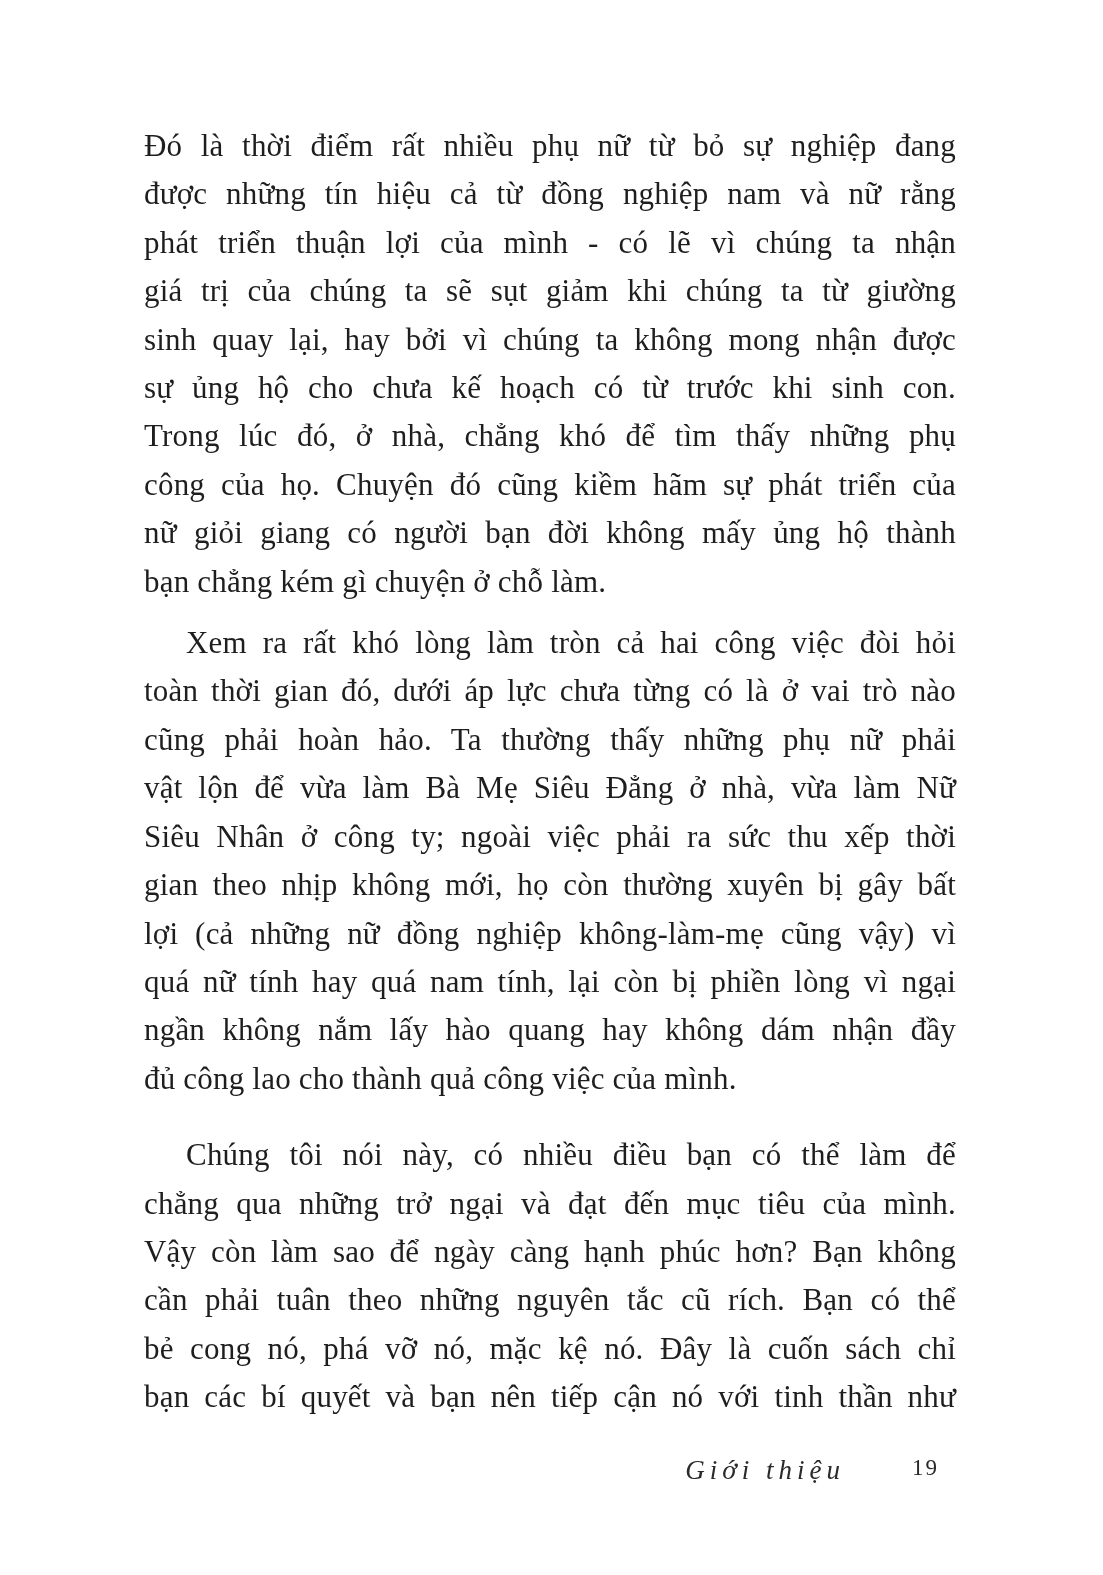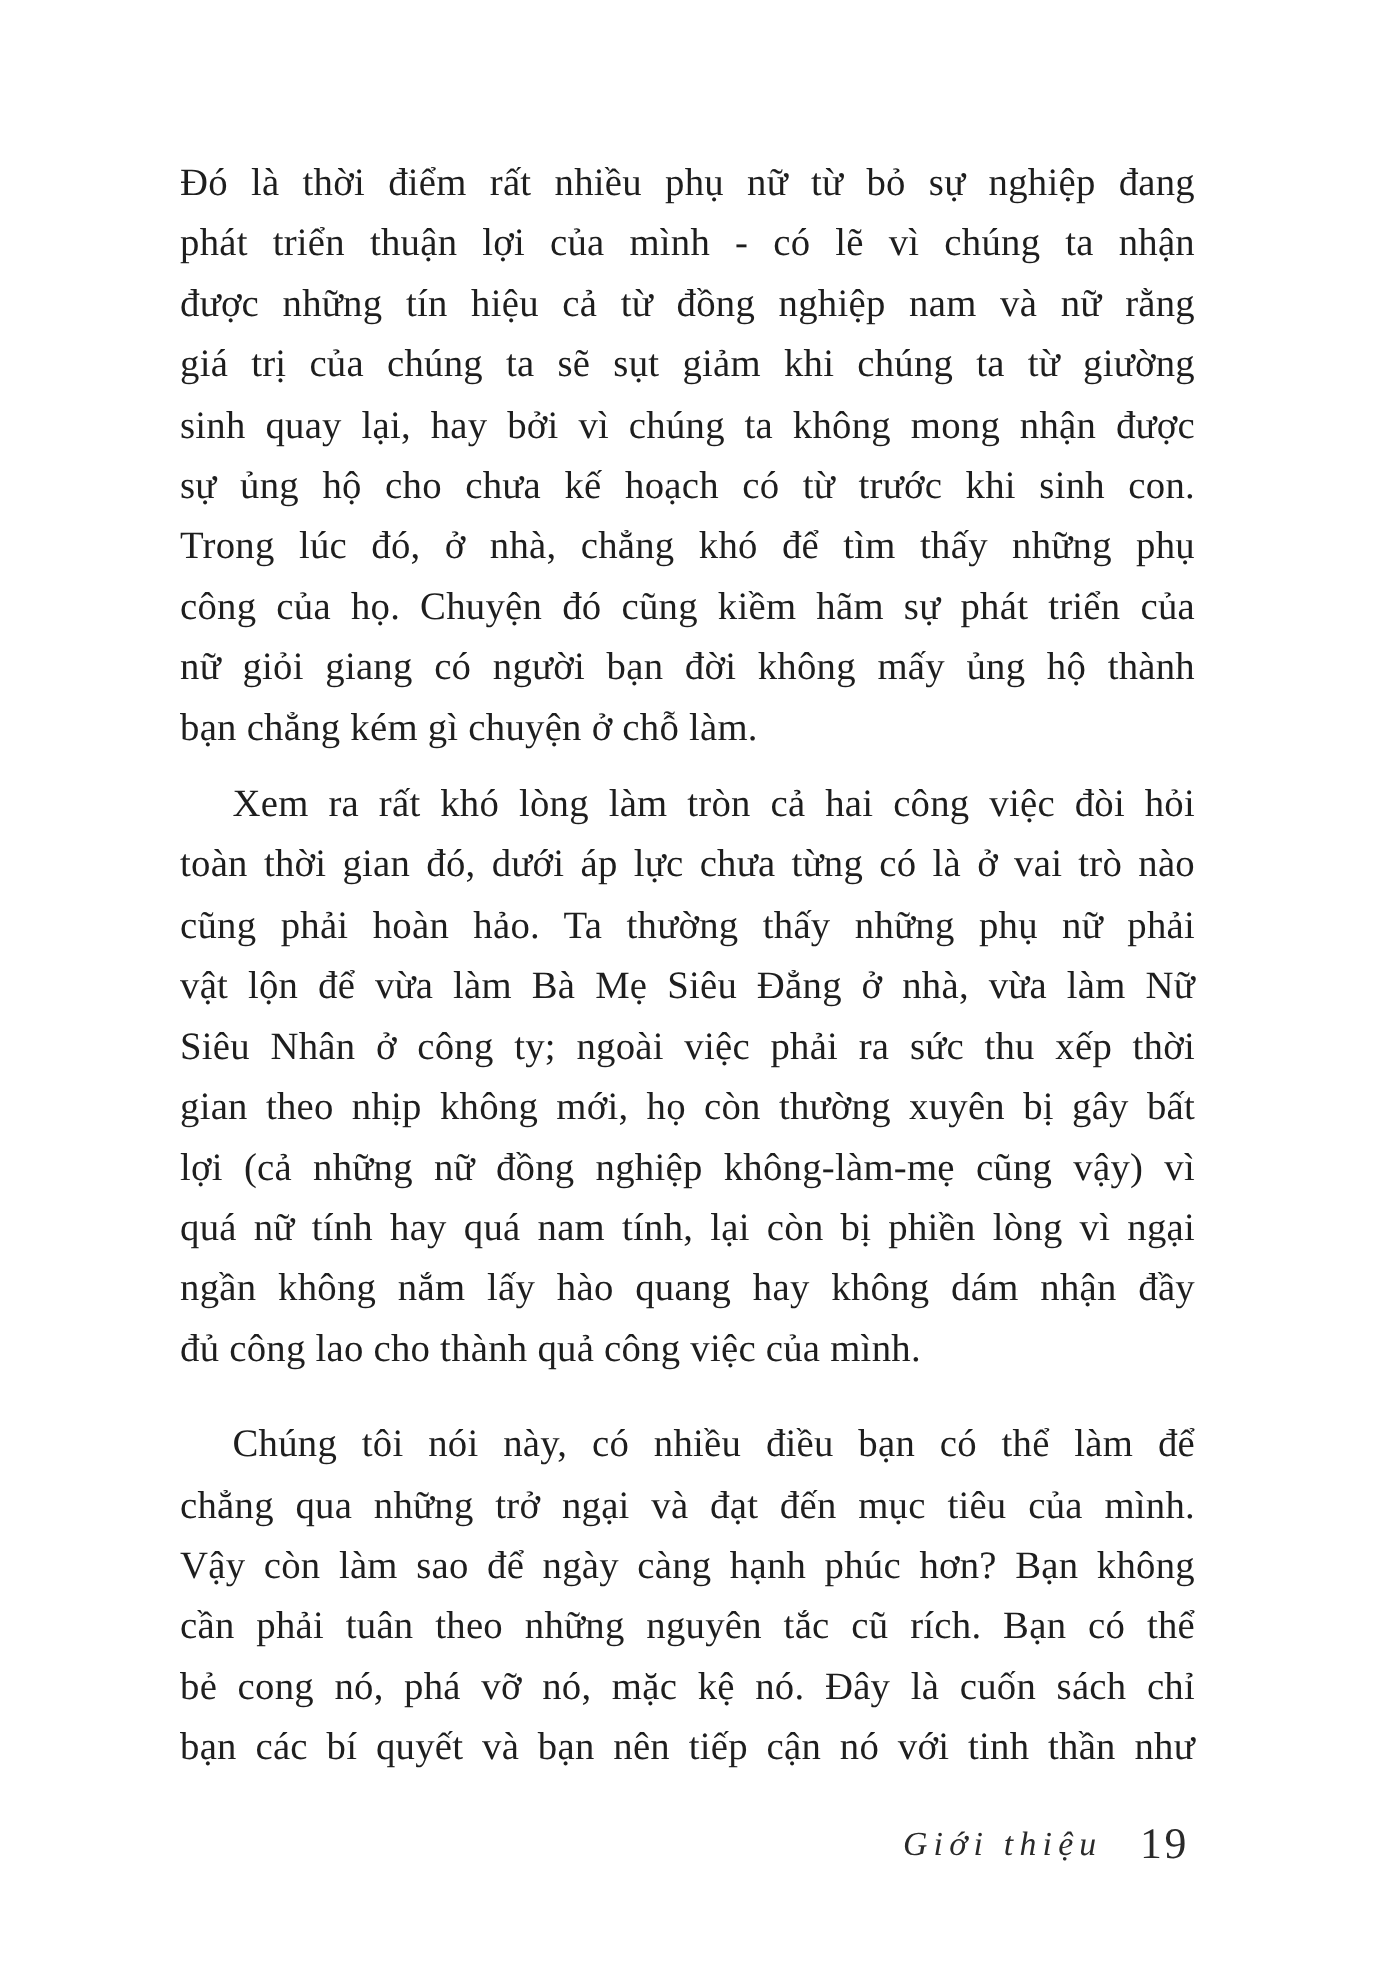--- a/index.html
+++ b/index.html
@@ -41,47 +41,48 @@
     letter-spacing: 0.2px;
   }
   .line.lastline {
     text-align-last: left;
   }
   .line.indent {
     text-indent: 42px;
   }
   .page-footer {
     position: absolute;
-    right: 152px;
+    right: 164px;
     top: 1455px;
     display: flex;
-    align-items: center;
+    align-items: flex-start;
     color: #2a2a2a;
+    gap: 37px;
   }
   .footer-section {
     font-style: italic;
     font-size: 27px;
     letter-spacing: 5px;
   }
   .footer-pagenum {
-    font-size: 35px;
+    font-size: 23px;
     margin-left: 30px;
     letter-spacing: 2px;
   }
 </style>
 </head>
 <body>
 
 <div class="book-page">
 
   <div class="page-text">
       <div class="paragraph">
         <div class="line">Đó là thời điểm rất nhiều phụ nữ từ bỏ sự nghiệp đang</div>
+        <div class="line">được những tín hiệu cả từ đồng nghiệp nam và nữ rằng</div>
         <div class="line">phát triển thuận lợi của mình - có lẽ vì chúng ta nhận</div>
-        <div class="line">được những tín hiệu cả từ đồng nghiệp nam và nữ rằng</div>
         <div class="line">giá trị của chúng ta sẽ sụt giảm khi chúng ta từ giường</div>
         <div class="line">sinh quay lại, hay bởi vì chúng ta không mong nhận được</div>
         <div class="line">sự ủng hộ cho chưa kế hoạch có từ trước khi sinh con.</div>
         <div class="line">Trong lúc đó, ở nhà, chẳng khó để tìm thấy những phụ</div>
         <div class="line">công của họ. Chuyện đó cũng kiềm hãm sự phát triển của</div>
         <div class="line">nữ giỏi giang có người bạn đời không mấy ủng hộ thành</div>
         <div class="line lastline">bạn chẳng kém gì chuyện ở chỗ làm.</div>
       </div>
       <div class="paragraph">
         <div class="line indent">Xem ra rất khó lòng làm tròn cả hai công việc đòi hỏi</div>

